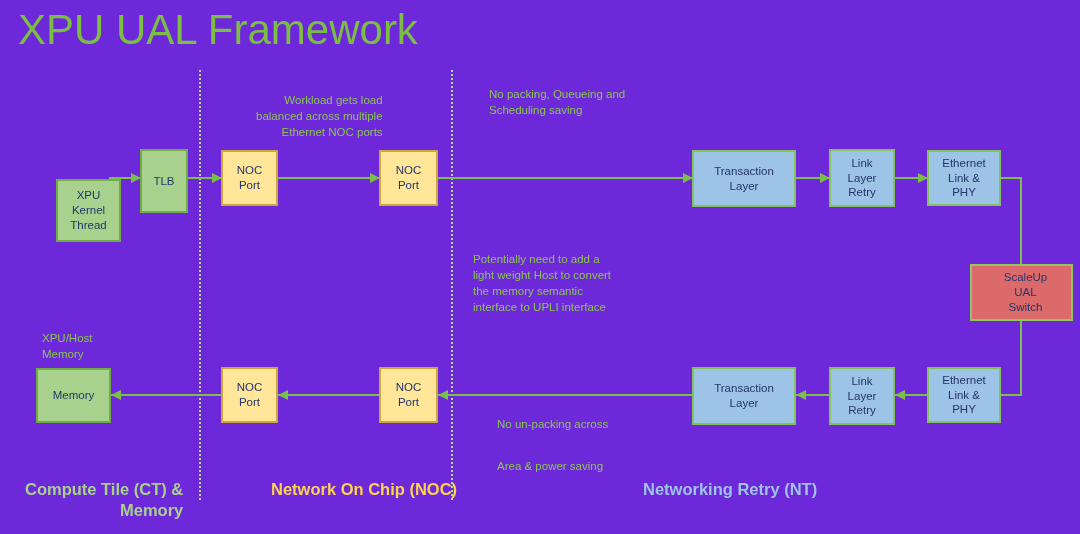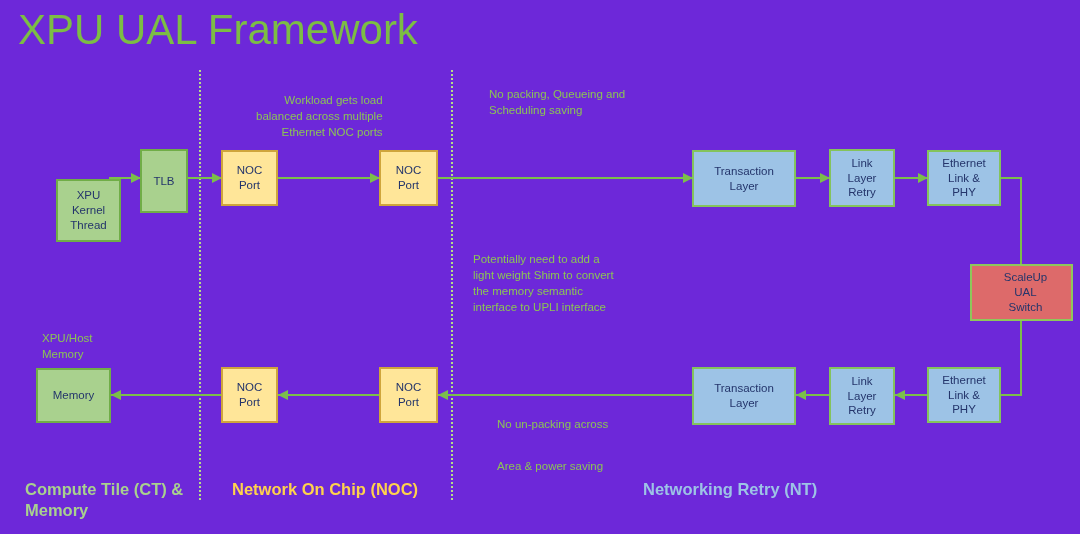--- a/index.html
+++ b/index.html
@@ -22,22 +22,22 @@
   .box.red{background:#dd6a6a;border-color:#8ec75b;}
   .hline{position:absolute;height:2px;background:#7bbf4a;}
   .vline{position:absolute;width:2px;background:#7bbf4a;}
   .arr-r{position:absolute;width:0;height:0;border-top:5px solid transparent;
     border-bottom:5px solid transparent;border-left:10px solid #7bbf4a;}
   .arr-l{position:absolute;width:0;height:0;border-top:5px solid transparent;
     border-bottom:5px solid transparent;border-right:10px solid #7bbf4a;}
   .dotted{position:absolute;top:70px;height:430px;width:0;border-left:2px dotted #b5dd8a;}
   .note{position:absolute;color:#8cc455;font-size:11.5px;line-height:1.4;white-space:pre-line;}
   .section-label{position:absolute;top:479px;font-weight:700;font-size:16.5px;line-height:1.3;white-space:pre-line;}
-  .section-label.green{color:#a9d18e;}
-  .section-label.yellow{color:#ffd24c;}
+  .section-label.green{color:#a9d18e;text-align:right;}
+  .section-label.yellow{color:#ffd24c;margin-left:39px;}
   .section-label.blue{color:#9dc3e6;}
 
   
   #n-xpu{left:56px;top:149px;width:65px;height:63px;margin-top:30px;}
   #n-tlb{left:140px;top:149px;width:48px;height:64px;}
   #n-noc-t1{left:221px;top:150px;width:57px;height:56px;}
   #n-noc-t2{left:379px;top:150px;width:59px;height:56px;}
   #n-trans-t{left:692px;top:150px;width:104px;height:57px;}
   #n-llr-t{left:829px;top:149px;width:66px;height:58px;}
   #n-eth-t{left:927px;top:150px;width:74px;height:56px;}
@@ -134,21 +134,21 @@
   <div class="box blue" id="n-eth-b">Ethernet
 Link &amp;
 PHY</div>
 
   <div class="note" id="note-workload">Workload gets load
 balanced across multiple
 Ethernet NOC ports</div>
   <div class="note" id="note-nopacking">No packing, Queueing and
 Scheduling saving</div>
   <div class="note" id="note-shim">Potentially need to add a
-light weight Shim to convert
+light weight Host to convert
 the memory semantic
 interface to UPLI interface</div>
   <div class="note" id="note-xpuhost">XPU/Host
 Memory</div>
   <div class="note" id="note-nounpack">No un-packing across</div>
   <div class="note" id="note-areapower">Area &amp; power saving</div>
 
   <div class="section-label green" id="label-ct">Compute Tile (CT) &amp;
 Memory</div>
   <div class="section-label yellow" id="label-noc">Network On Chip (NOC)</div>

